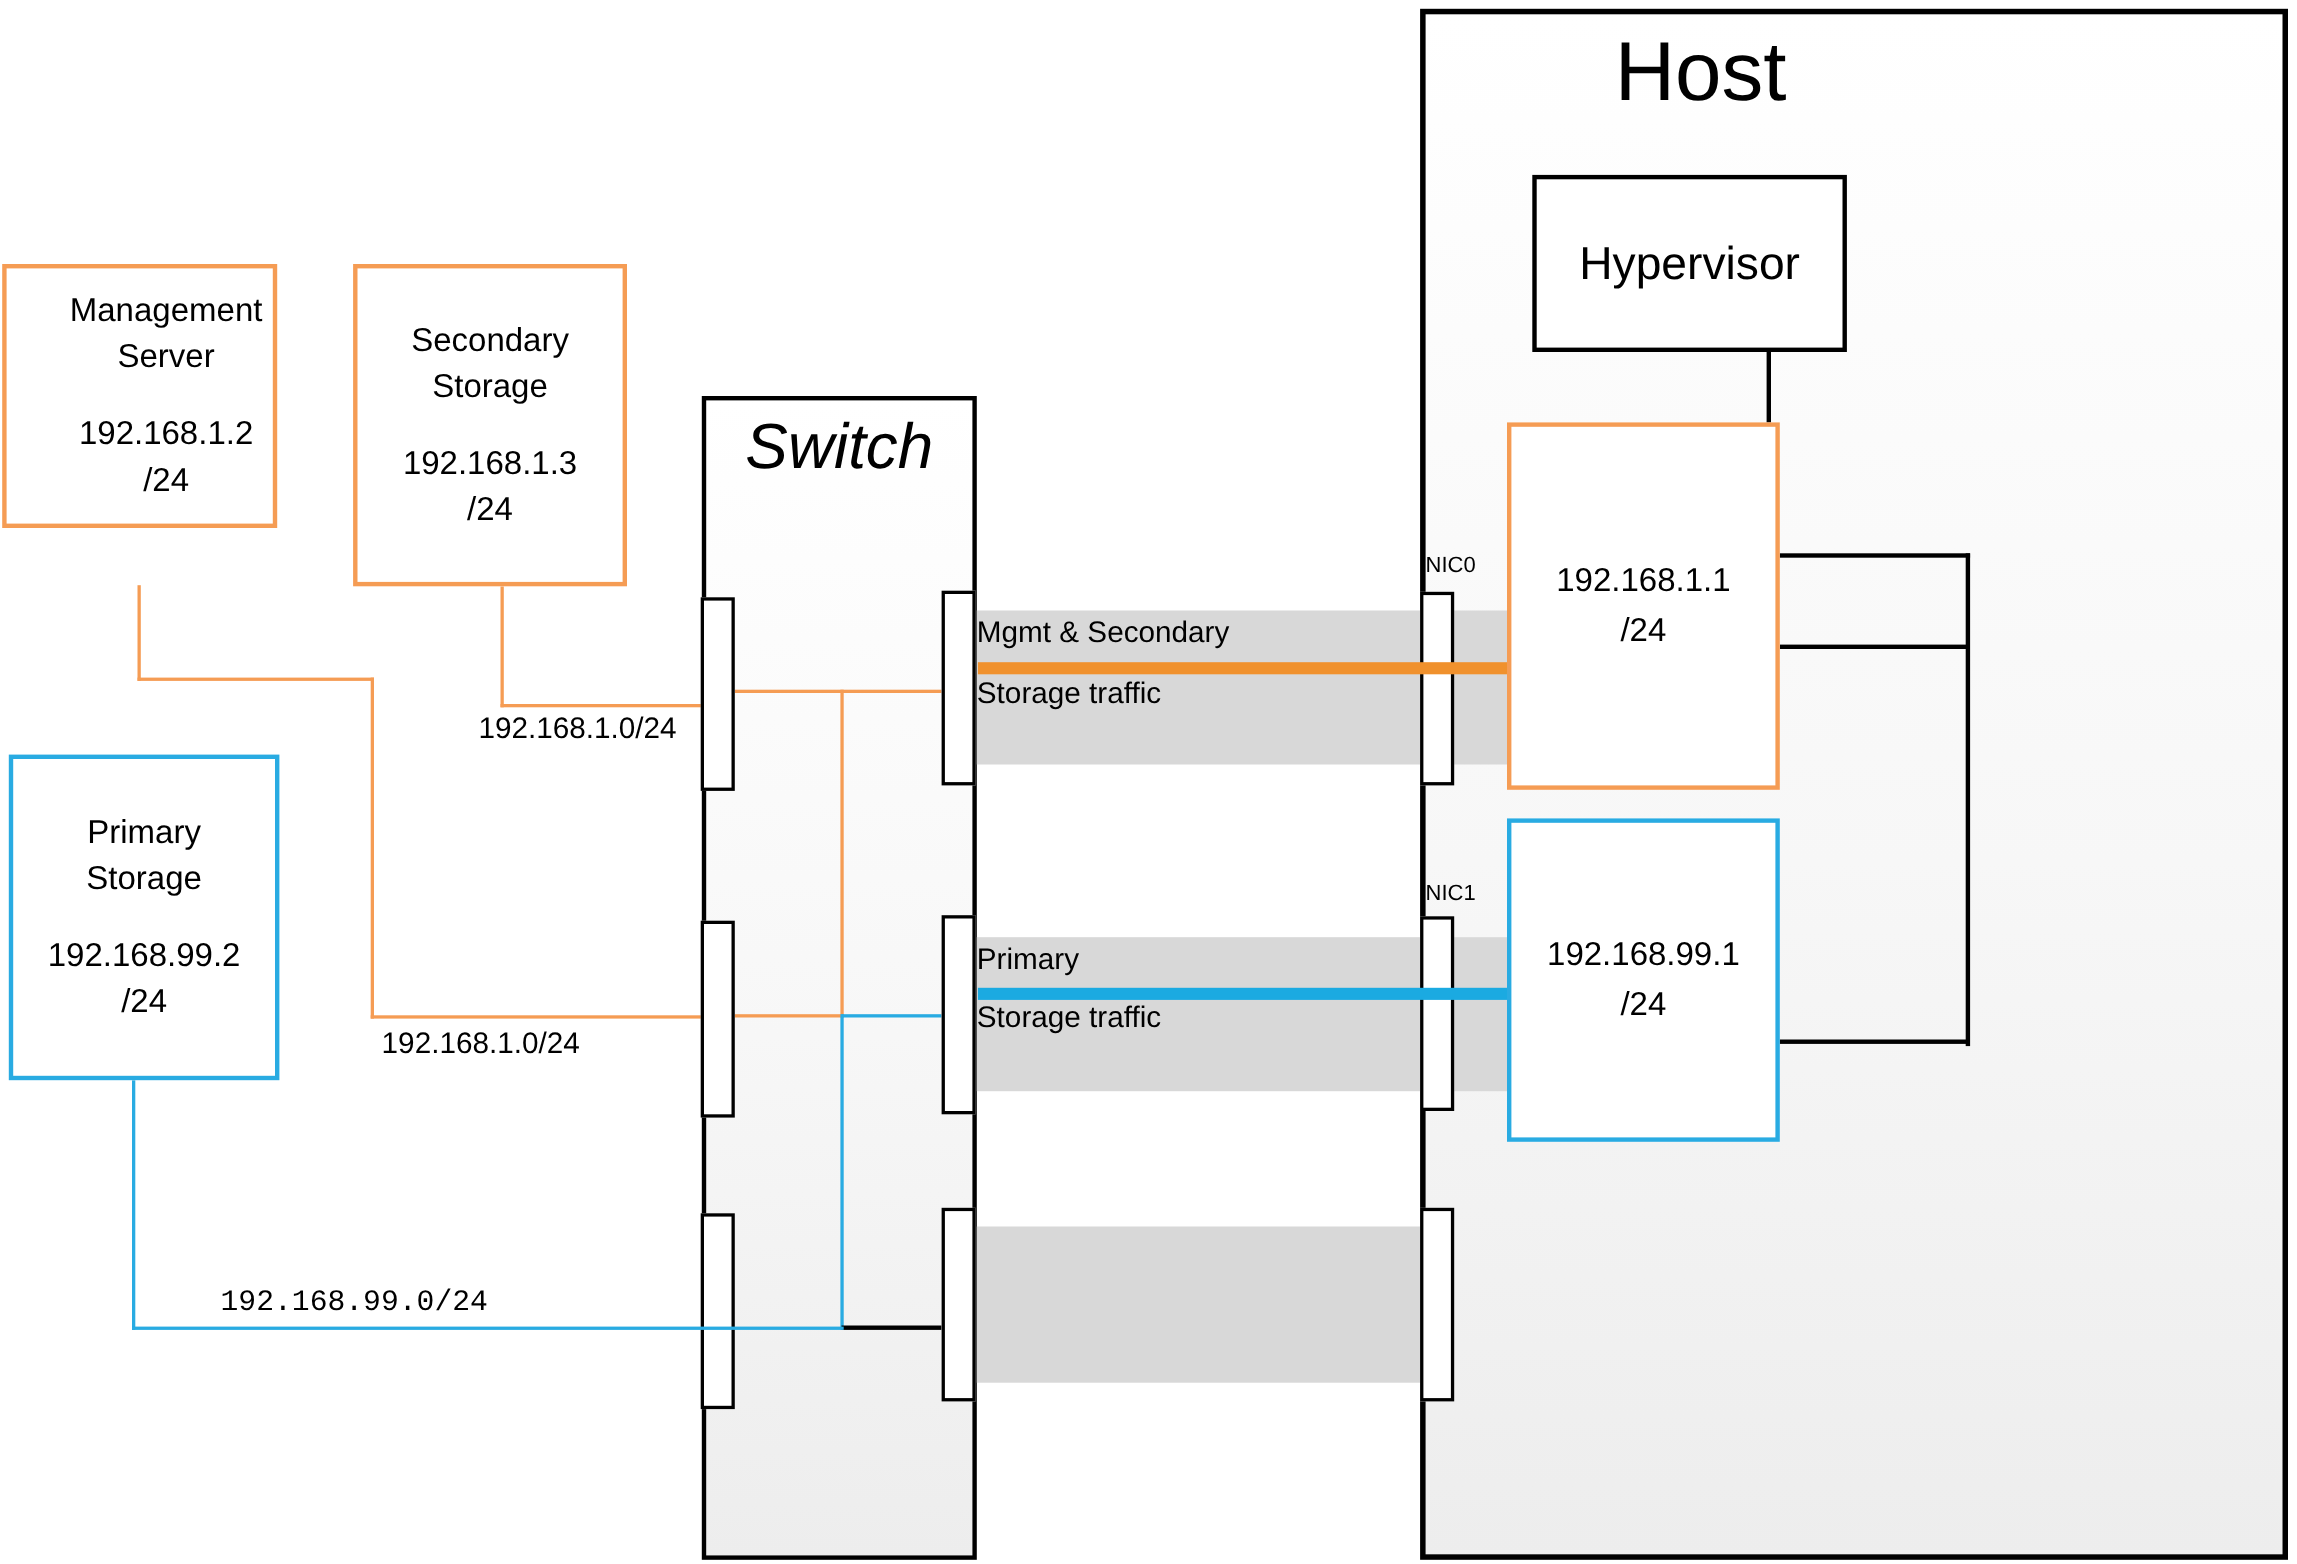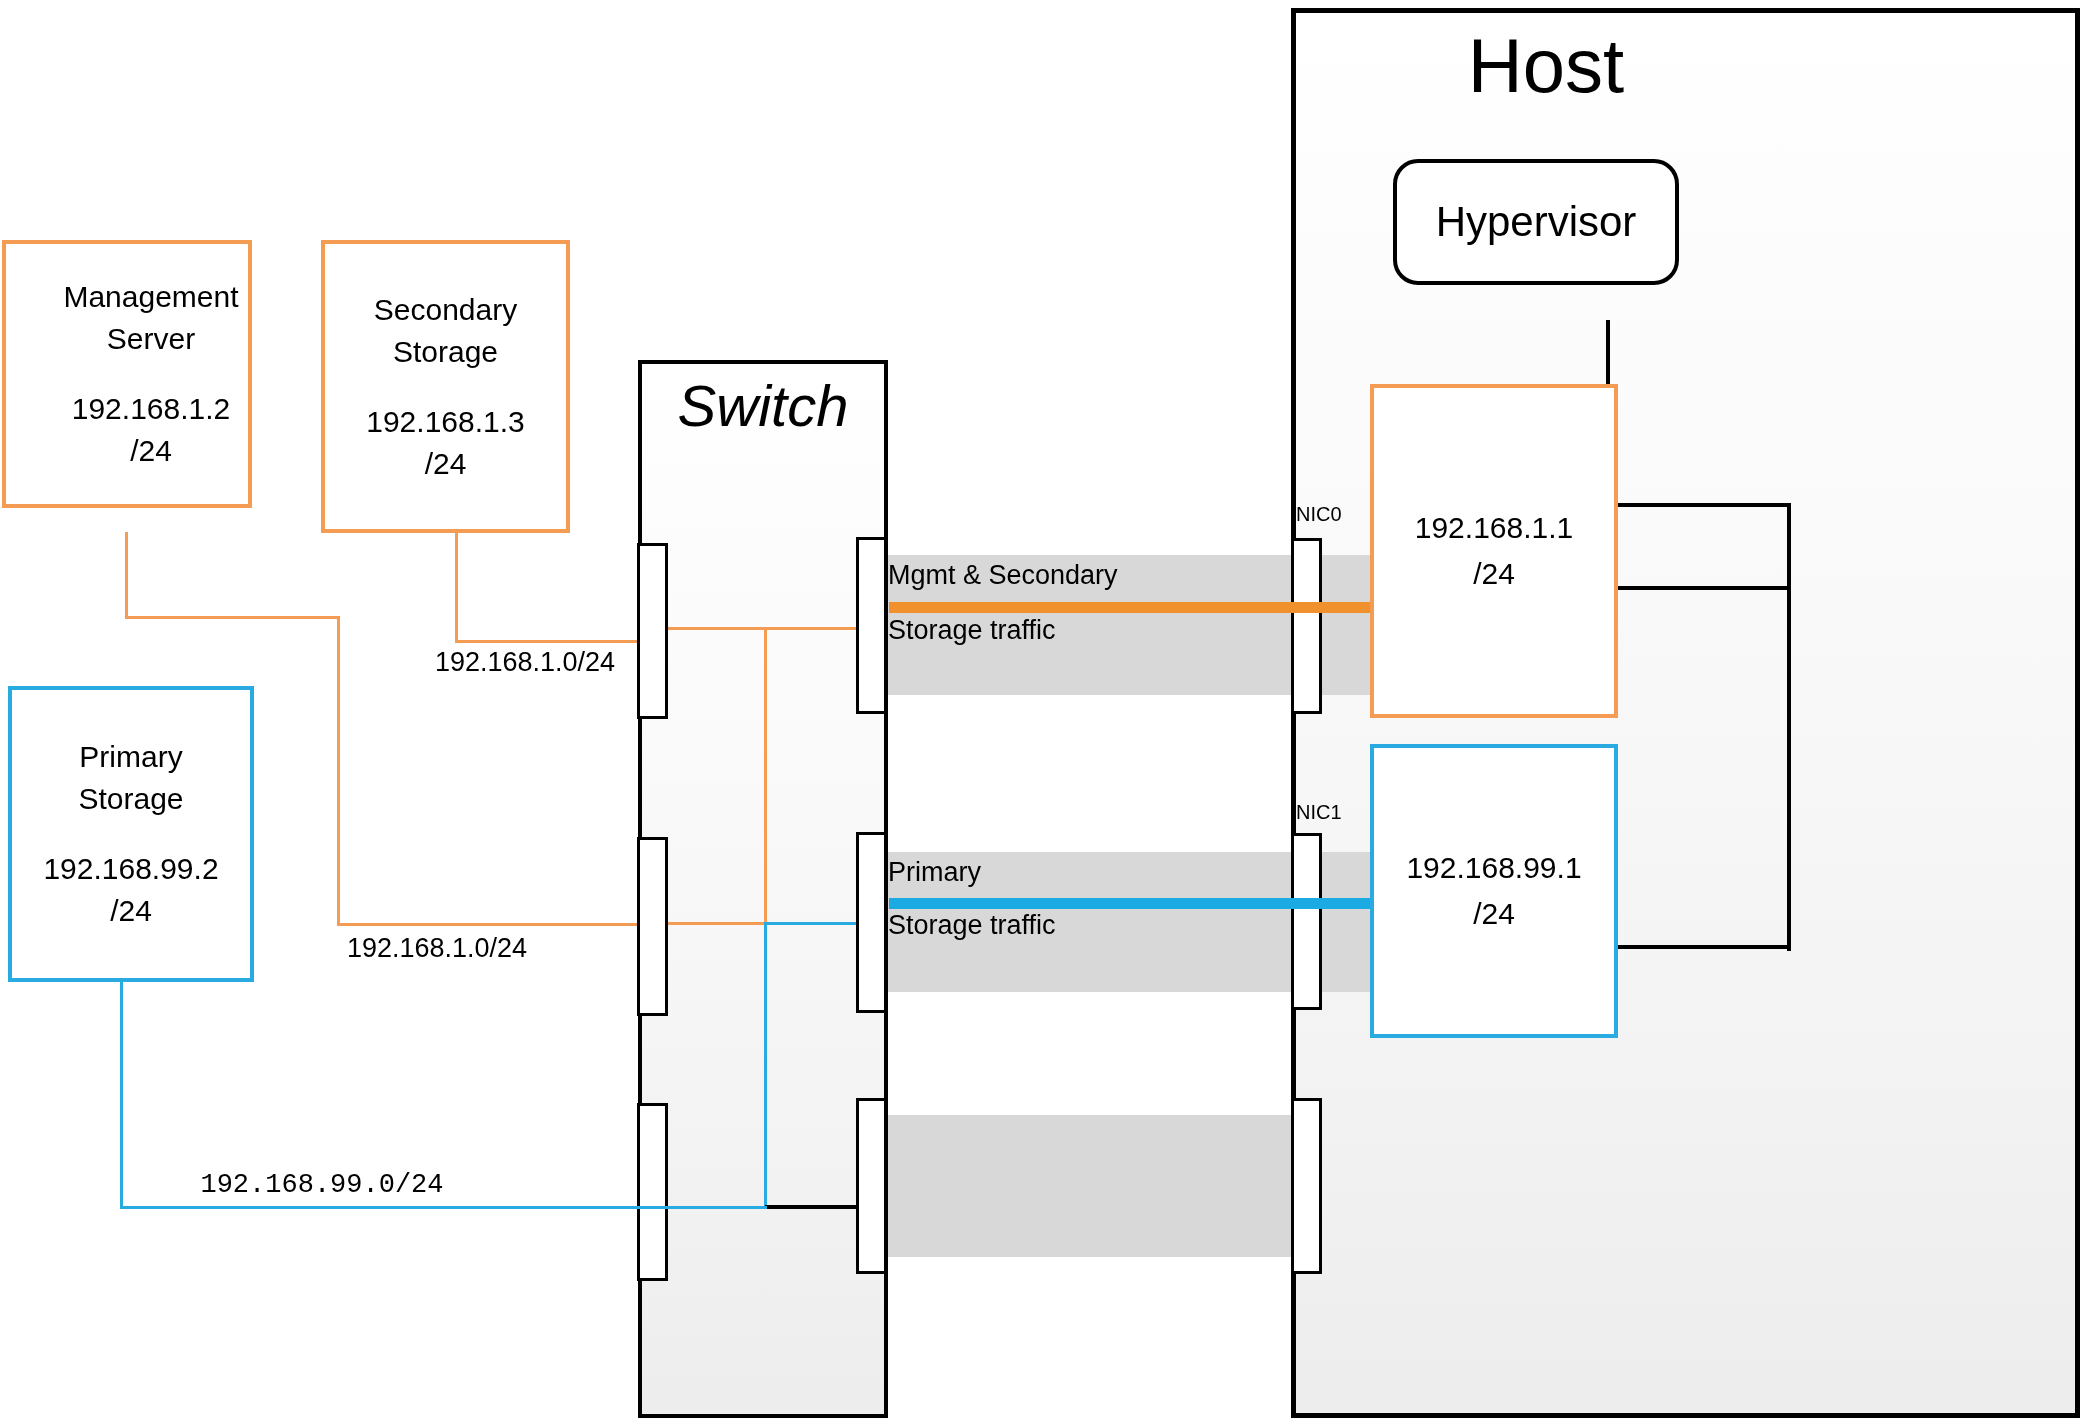--- a/index.html
+++ b/index.html
@@ -59,21 +59,21 @@
 <body>
 
 <div id="stage">
 
   <div class="bigbox host" style="left:1291px;top:8px;width:789px;height:1410px;"></div>
   <div class="bigtitle host-title" style="left:1391px;top:22px;width:310px;">Host</div>
 
   <div class="bigbox" style="left:638px;top:360px;width:250px;height:1058px;"></div>
   <div class="bigtitle switch-title" style="left:640px;top:372px;width:246px;">Switch</div>
 
-  <div class="hypervisor" style="left:1393px;top:159px;width:286px;height:126px;border-radius:25px;">
+  <div class="hypervisor" style="left:1393px;top:159px;width:286px;height:161px;">
     <span>Hypervisor</span>
   </div>
 
   <div class="band" style="left:888px;top:555px;width:482px;height:140px;"></div>
   <div class="band" style="left:888px;top:852px;width:482px;height:140px;"></div>
   <div class="band" style="left:888px;top:1115px;width:403px;height:142px;"></div>
 
   <div class="port" style="left:637px;top:543px;width:31px;height:176px;"></div>
   <div class="port" style="left:637px;top:837px;width:31px;height:179px;"></div>
   <div class="port" style="left:637px;top:1103px;width:31px;height:178px;"></div>
@@ -81,21 +81,21 @@
   <div class="port" style="left:856px;top:832px;width:31px;height:181px;"></div>
   <div class="port" style="left:856px;top:1098px;width:31px;height:176px;"></div>
 
   <div class="port" style="left:1291px;top:538px;width:31px;height:176px;"></div>
   <div class="port" style="left:1291px;top:833px;width:31px;height:177px;"></div>
   <div class="port" style="left:1291px;top:1098px;width:31px;height:176px;"></div>
 
   <div class="niclbl" style="left:1296px;top:503px;">NIC0</div>
   <div class="niclbl" style="left:1296px;top:801px;">NIC1</div>
 
-  <div class="devbox" style="left:2px;top:240px;width:250px;height:268px;padding-left:48px;">
+  <div class="devbox" style="left:2px;top:240px;width:250px;height:240px;padding-left:48px;">
     <div>
       <div>Management</div>
       <div>Server</div>
     </div>
     <div>
       <div>192.168.1.2</div>
       <div>/24</div>
     </div>
   </div>
 

